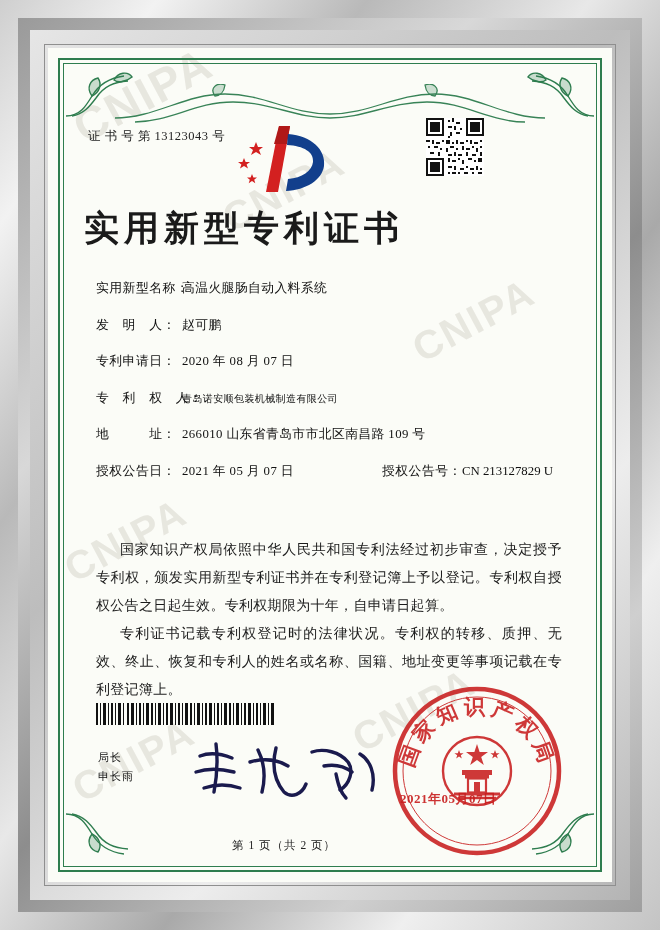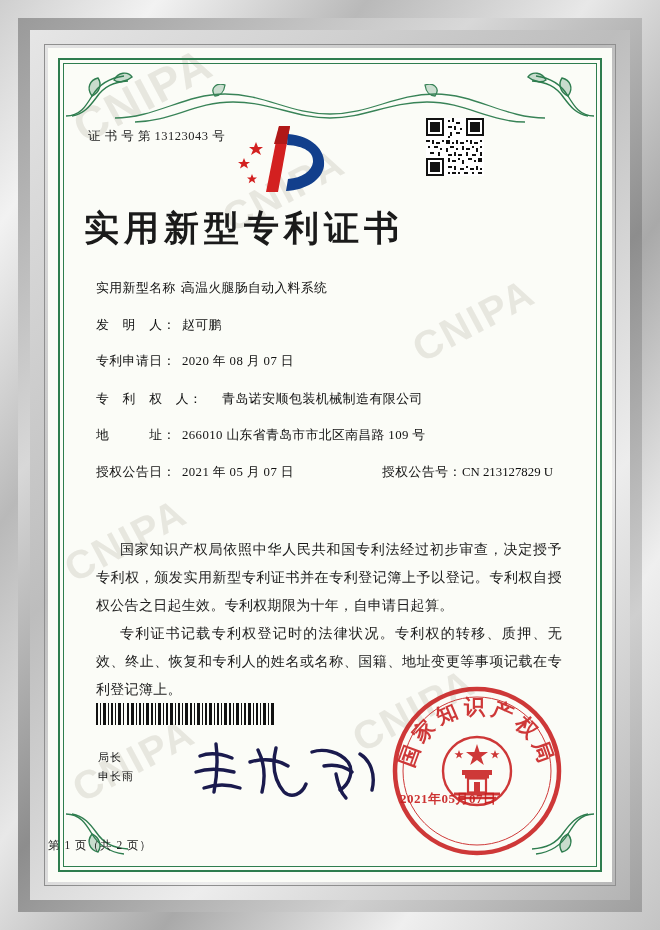--- a/index.html
+++ b/index.html
@@ -167,21 +167,21 @@
   .field-label {
     width: 86px;
     flex: 0 0 86px;
     letter-spacing: 0.5px;
     white-space: nowrap;
   }
   .field-value {
     flex: 1;
     letter-spacing: 0.4px;
   }
-  .field-value.bigger { font-size: 13px; padding-left: 40px; }
+  .field-value.bigger { font-size: 10px; }
 
   .field-row.dual .field-value { flex: 0 0 200px; }
   .field-label2 {
     flex: 0 0 80px;
     letter-spacing: 0.5px;
     white-space: nowrap;
   }
   .field-value2 { flex: 1; }
 
   .body-text {
@@ -223,20 +223,21 @@
     position: absolute;
     left: 336px; top: 630px;
     width: 186px; height: 186px;
   }
   .seal svg { width: 100%; height: 100%; }
 
   .page-no {
     position: absolute;
     left: 0; right: 0;
     top: 790px;
+    text-align: center;
     font-size: 11.5px;
     color: #222;
     letter-spacing: 1px;
   }
 
   .footnote {
     position: absolute;
     left: 0; right: 0;
     top: 890px;
     text-align: center;

